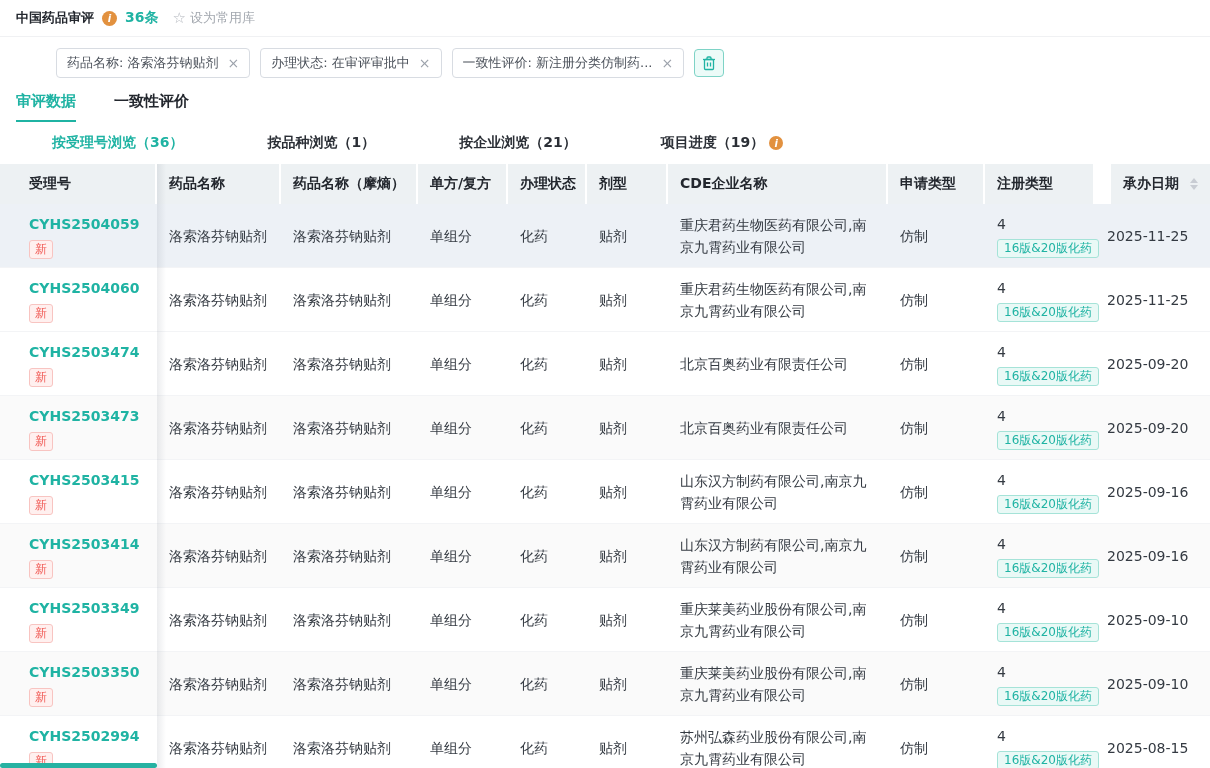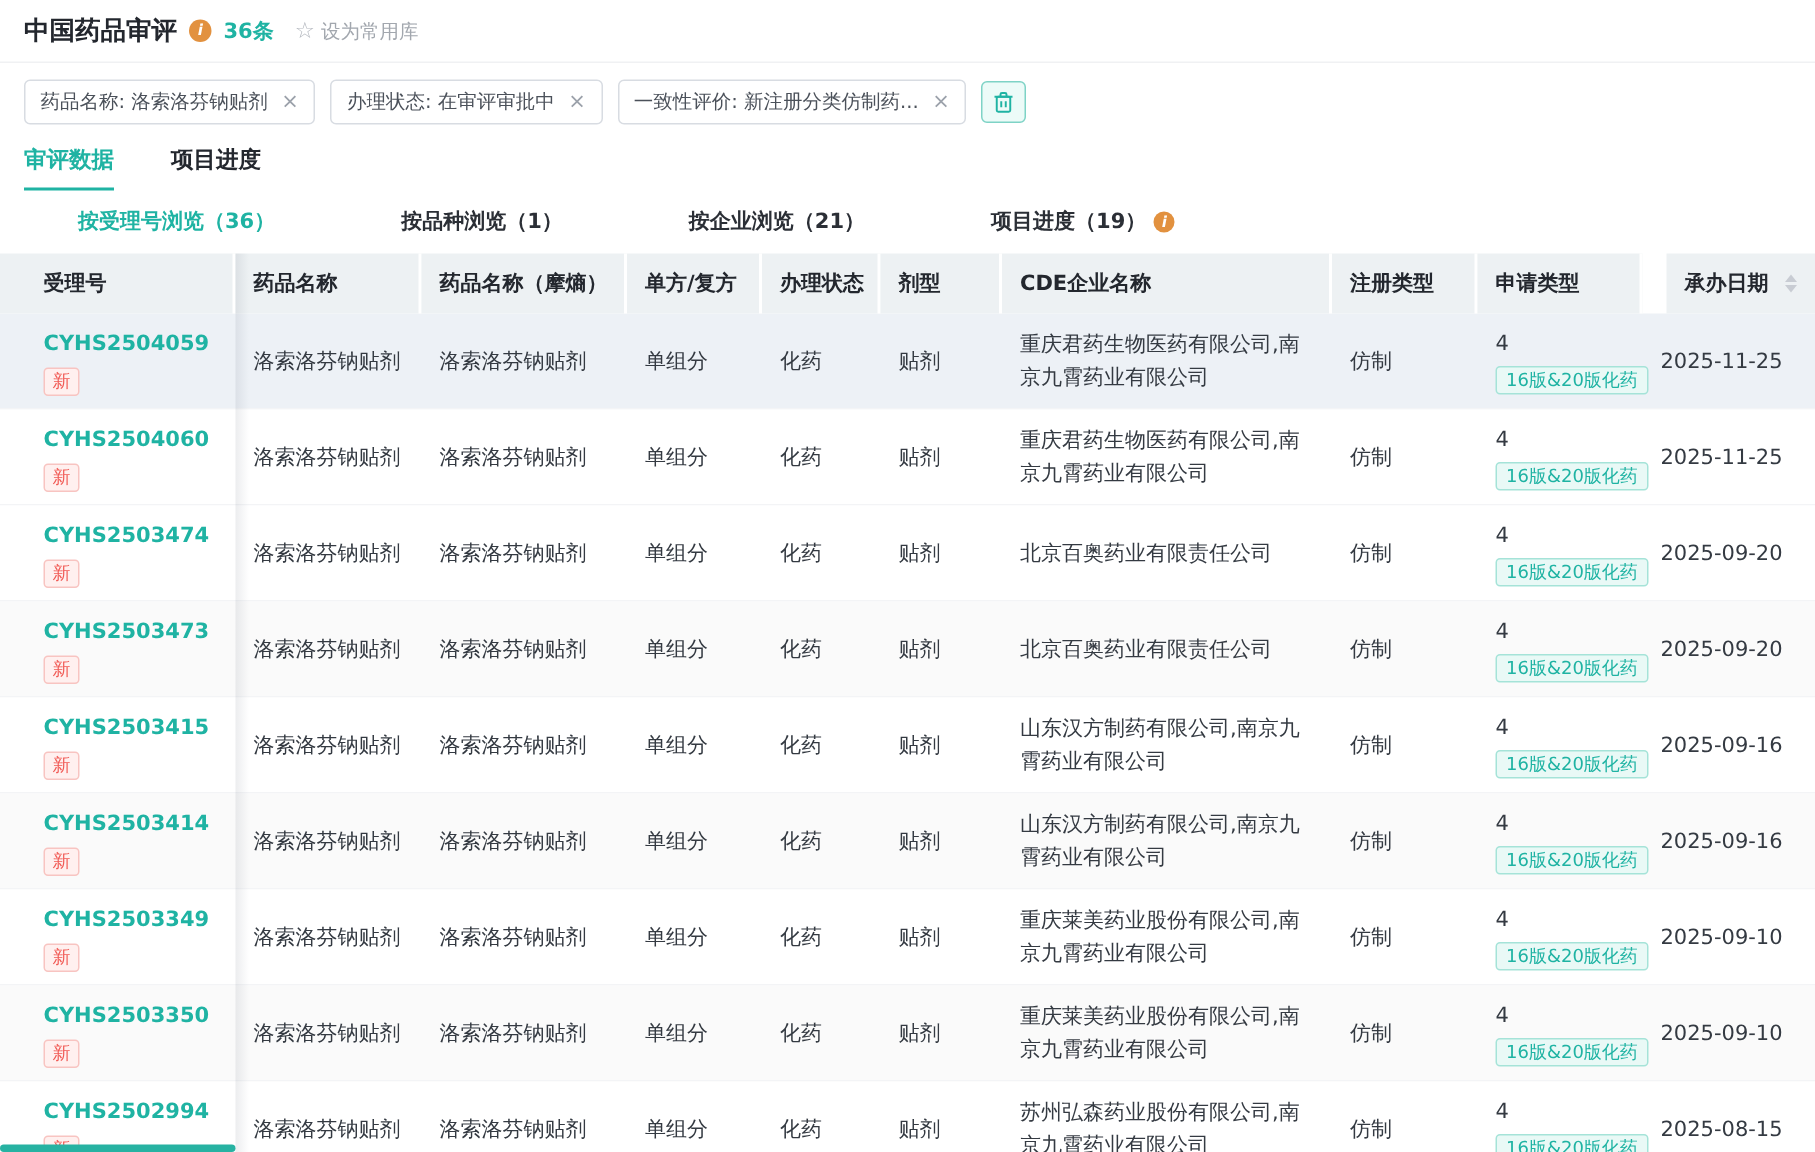--- a/index.html
+++ b/index.html
@@ -2,21 +2,21 @@
 <html><head>
 <meta charset="utf-8">
 <style>
   * { box-sizing: border-box; margin: 0; padding: 0; }
   html,body { background:#fff; }
   body { font-family: "DejaVu Sans", "Liberation Sans", sans-serif; }
   .app { position:relative; width:1210px; height:768px; background:#fff; overflow:hidden; }
 
   
   .topbar { display:flex; align-items:center; gap:8px; padding:9px 16px 9px 16px; border-bottom:1px solid #f0f1f3; }
-  .page-title { font-size:17px; font-weight:700; color:#23272e; }
+  .page-title { font-size:13px; font-weight:700; color:#23272e; }
   .info-dot { width:15px; height:15px; border-radius:50%; background:#e2913f; color:#fff; font-size:10px; font-weight:700; display:flex; align-items:center; justify-content:center; font-style:italic; flex:0 0 auto; }
   .count { color:#1fb3a3; font-weight:700; font-size:14px; }
   .fav { display:flex; align-items:center; gap:4px; color:#a2a7ae; font-size:13px; margin-left:6px; cursor:pointer; }
   .fav .star { font-size:15px; line-height:1; color:#b4b8bf; }
 
   
   .filterbar { display:flex; align-items:center; gap:10px; padding:11px 16px 4px 16px; }
   .tag { display:flex; align-items:center; gap:9px; border:1px solid #d8dce2; border-radius:4px; padding:5px 10px; font-size:13px; color:#4b515a; background:#fff; }
   .tag .close { color:#9ba1aa; font-size:14px; line-height:1; cursor:pointer; }
   .trash-btn { width:30px; height:28px; border:1px solid #7ed3c6; background:#ecfbf8; border-radius:4px; display:flex; align-items:center; justify-content:center; cursor:pointer; }
@@ -67,21 +67,21 @@
     <span class="page-title">中国药品审评</span>
     <span class="info-dot">i</span>
     <span class="count">36条</span>
     <span class="fav">
       <span class="star">☆</span>
       <span>设为常用库</span>
     </span>
   </div>
 
   <div class="filterbar">
-    <div style="display:flex;gap:10px;">
+    <div style="display:flex;gap:10px;margin-left:40px;">
         <div class="tag">
           <span>药品名称: 洛索洛芬钠贴剂</span>
           <span class="close">×</span>
         </div>
         <div class="tag">
           <span>办理状态: 在审评审批中</span>
           <span class="close">×</span>
         </div>
         <div class="tag">
           <span>一致性评价: 新注册分类仿制药...</span>
@@ -93,21 +93,21 @@
         <path d="M1 3.5h12"></path>
           <path d="M5 3.5V2a1 1 0 0 1 1-1h2a1 1 0 0 1 1 1v1.5"></path>
         <rect x="2.5" y="3.5" width="9" height="10" rx="1"></rect>
           <path d="M5.5 6.5v4M8.5 6.5v4"></path>
       </svg>
     </button>
   </div>
 
   <div class="tabs">
       <div class="tab active">审评数据</div>
-      <div class="tab">项目进度</div>
+      <div class="tab">一致性评价</div>
     </div>
 
   <div class="subtabs">
       <div class="subtab active">
         <span>按受理号浏览（36）</span>
       </div>
       <div class="subtab">
         <span>按品种浏览（1）</span>
       </div>
       <div class="subtab">
@@ -136,24 +136,24 @@
         <div class="th">
           <span>办理状态</span>
         </div>
         <div class="th">
           <span>剂型</span>
         </div>
         <div class="th">
           <span>CDE企业名称</span>
         </div>
         <div class="th">
+          <span>申请类型</span>
+        </div>
+        <div class="th">
           <span>注册类型</span>
-        </div>
-        <div class="th">
-          <span>申请类型</span>
         </div>
         <div class="th">
           <span>承办日期</span>
           <span class="caret-box">
             <span class="caret-up"></span>
             <span class="caret-down"></span>
           </span>
         </div>
       </div>
     <div>

